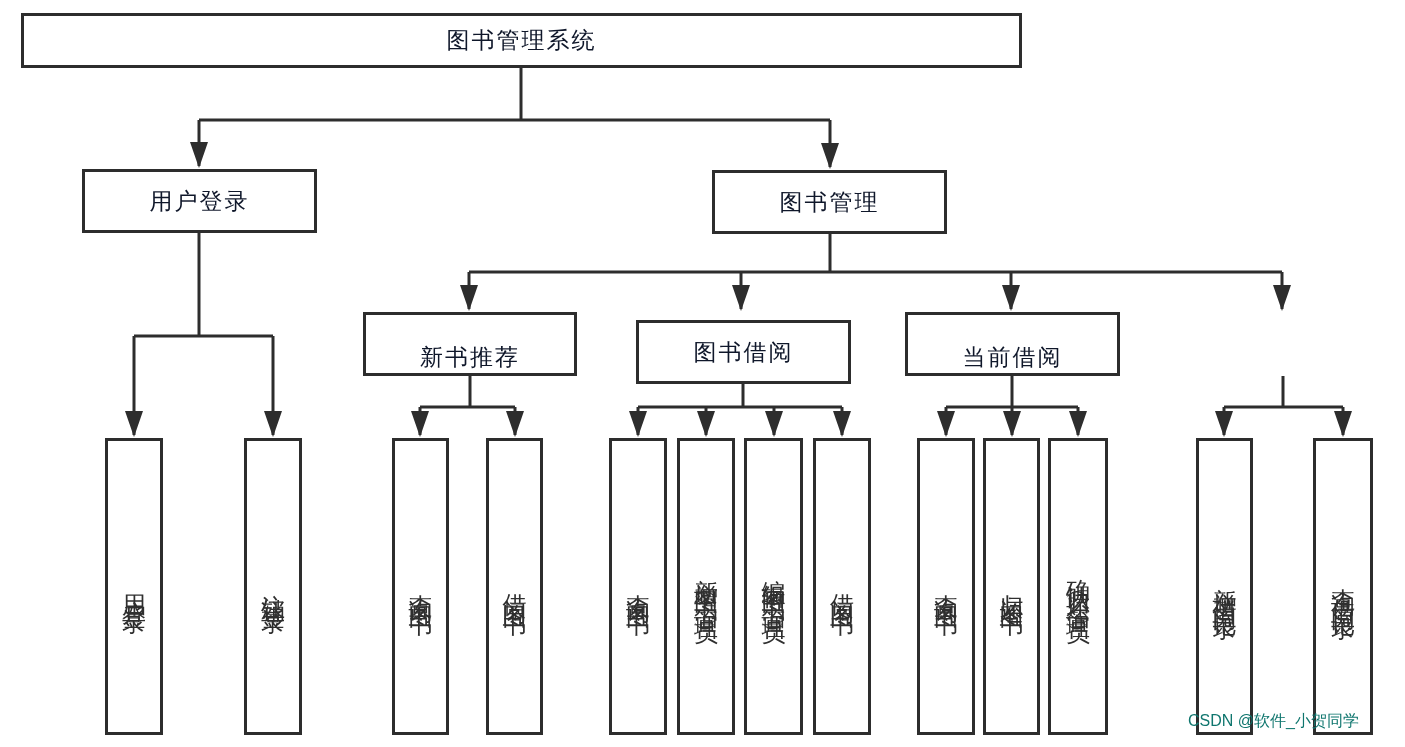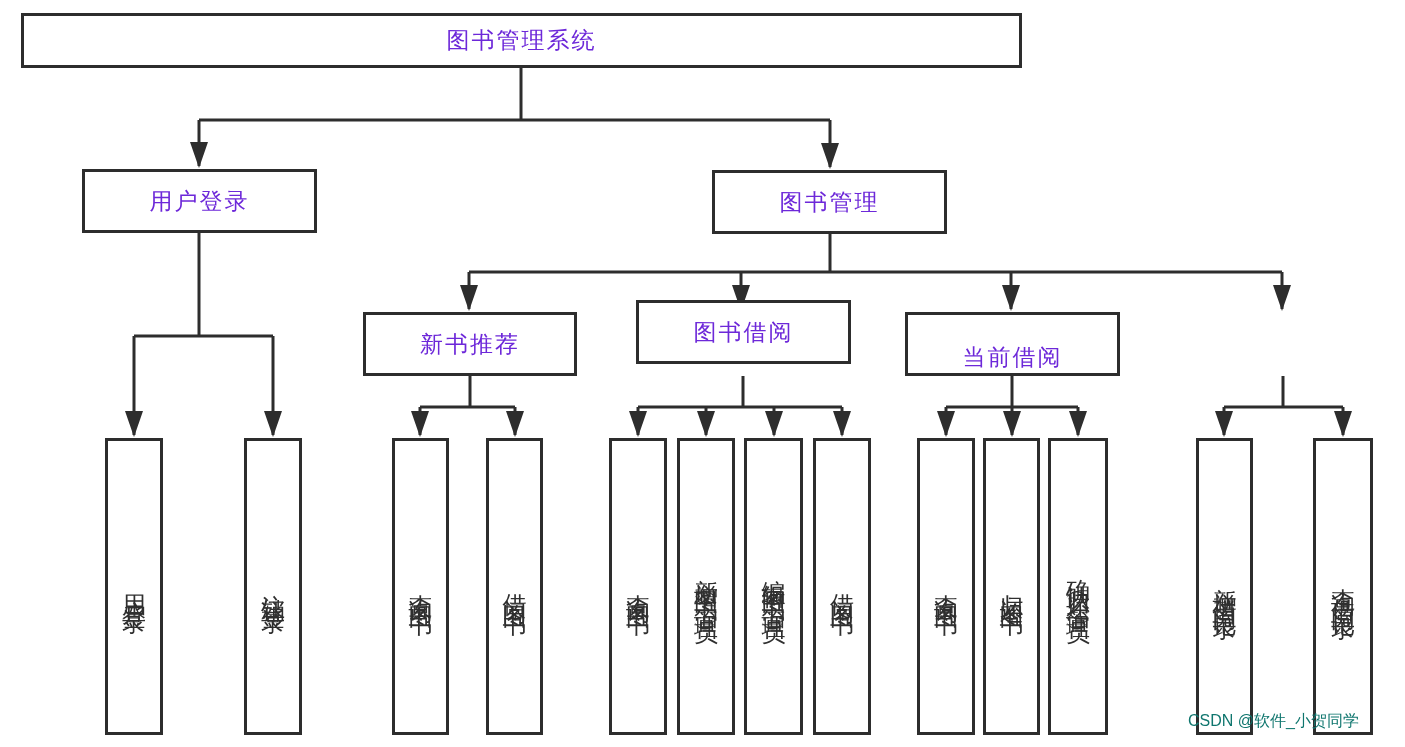--- a/index.html
+++ b/index.html
@@ -22,21 +22,21 @@
     border: 3px solid #2d2d2d;
     background: #ffffff;
     display: flex;
     align-items: center;
     justify-content: center;
     z-index: 1;
   }
   .hbox span {
     font-size: 23px;
     letter-spacing: 2px;
-    color: #6d28d9;
+    color: #0f172a;
     white-space: nowrap;
   }
   .vbox {
     position: absolute;
     top: 438px;
     height: 297px;
     box-sizing: border-box;
     border: 3px solid #2d2d2d;
     background: #ffffff;
     display: flex;
@@ -137,24 +137,24 @@
     <span>图书管理系统</span>
   </div>
 
   <div class="hbox" style="left:82px; top:169px; width:235px; height:64px;">
     <span>用户登录</span>
   </div>
   <div class="hbox" style="left:712px; top:170px; width:235px; height:64px;">
     <span>图书管理</span>
   </div>
 
-  <div class="hbox" style="left:363px; top:312px; width:214px; height:64px;">
+  <div class="hbox" style="left:363px; top:312px; width:214px; height:64px;align-items:flex-end;">
     <span>新书推荐</span>
   </div>
-  <div class="hbox" style="left:636px; top:300px; width:215px; height:64px;">
+  <div class="hbox" style="left:636px; top:320px; width:215px; height:64px;">
     <span>图书借阅</span>
   </div>
   <div class="hbox" style="left:905px; top:312px; width:215px; height:64px;align-items:flex-end;">
     <span>当前借阅</span>
   </div>
 
   <div class="vbox" style="left:105px; width:58px;">
     <span>用户登录</span>
   </div>
   <div class="vbox" style="left:244px; width:58px;">

